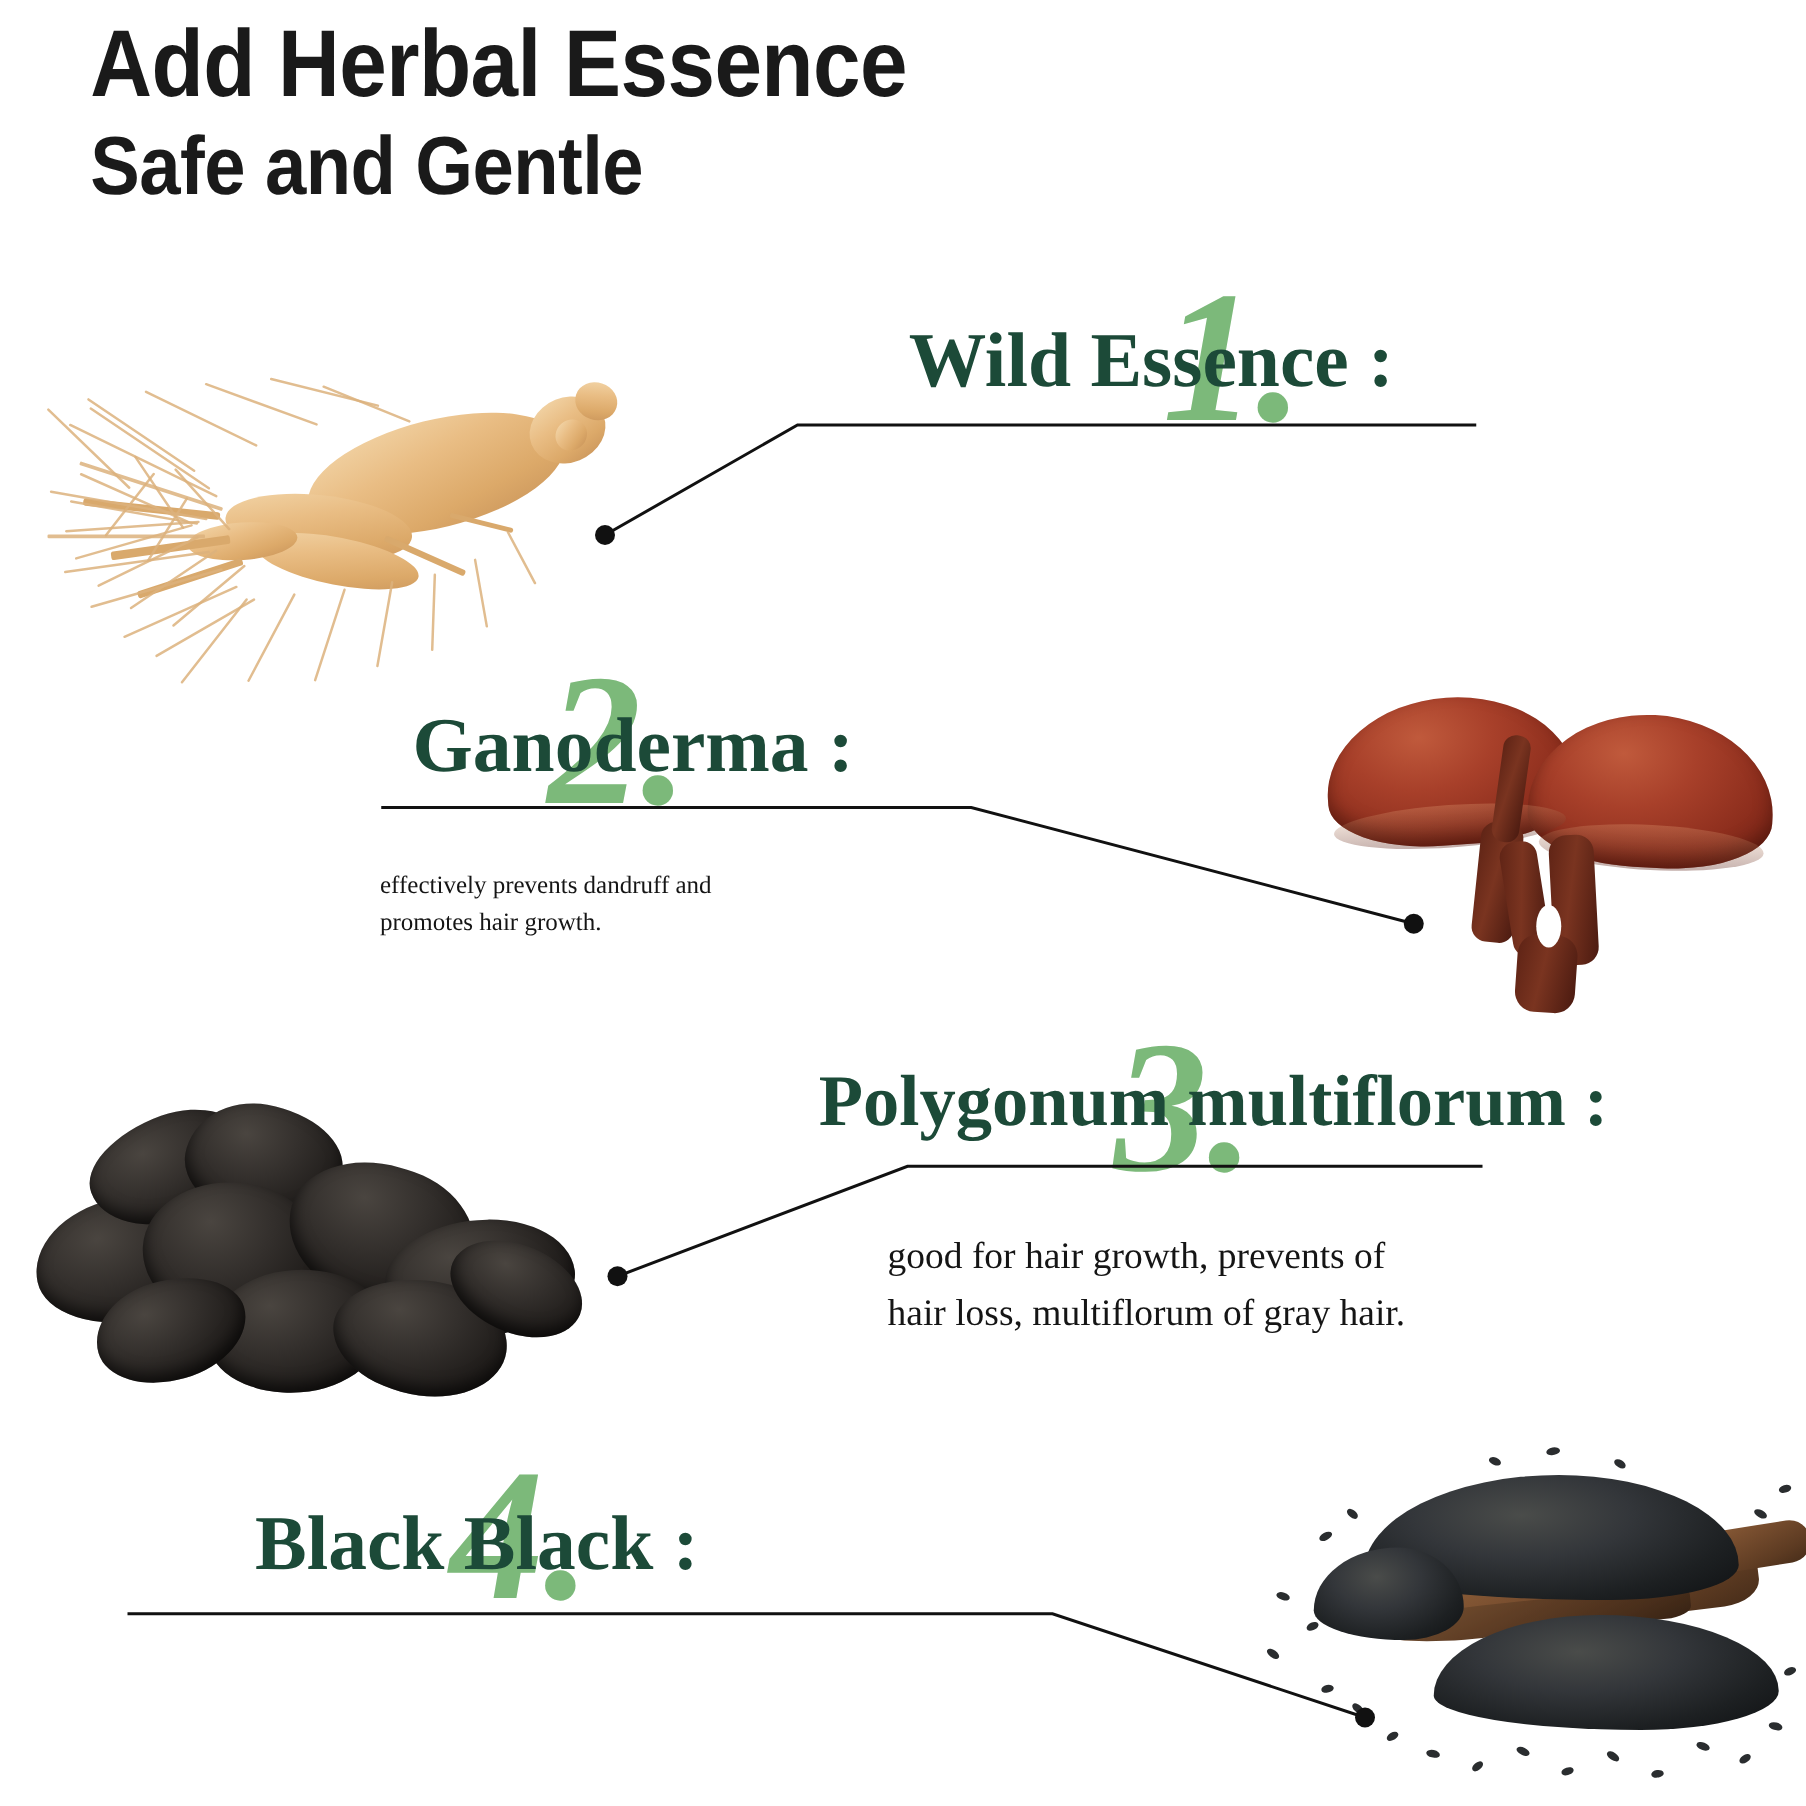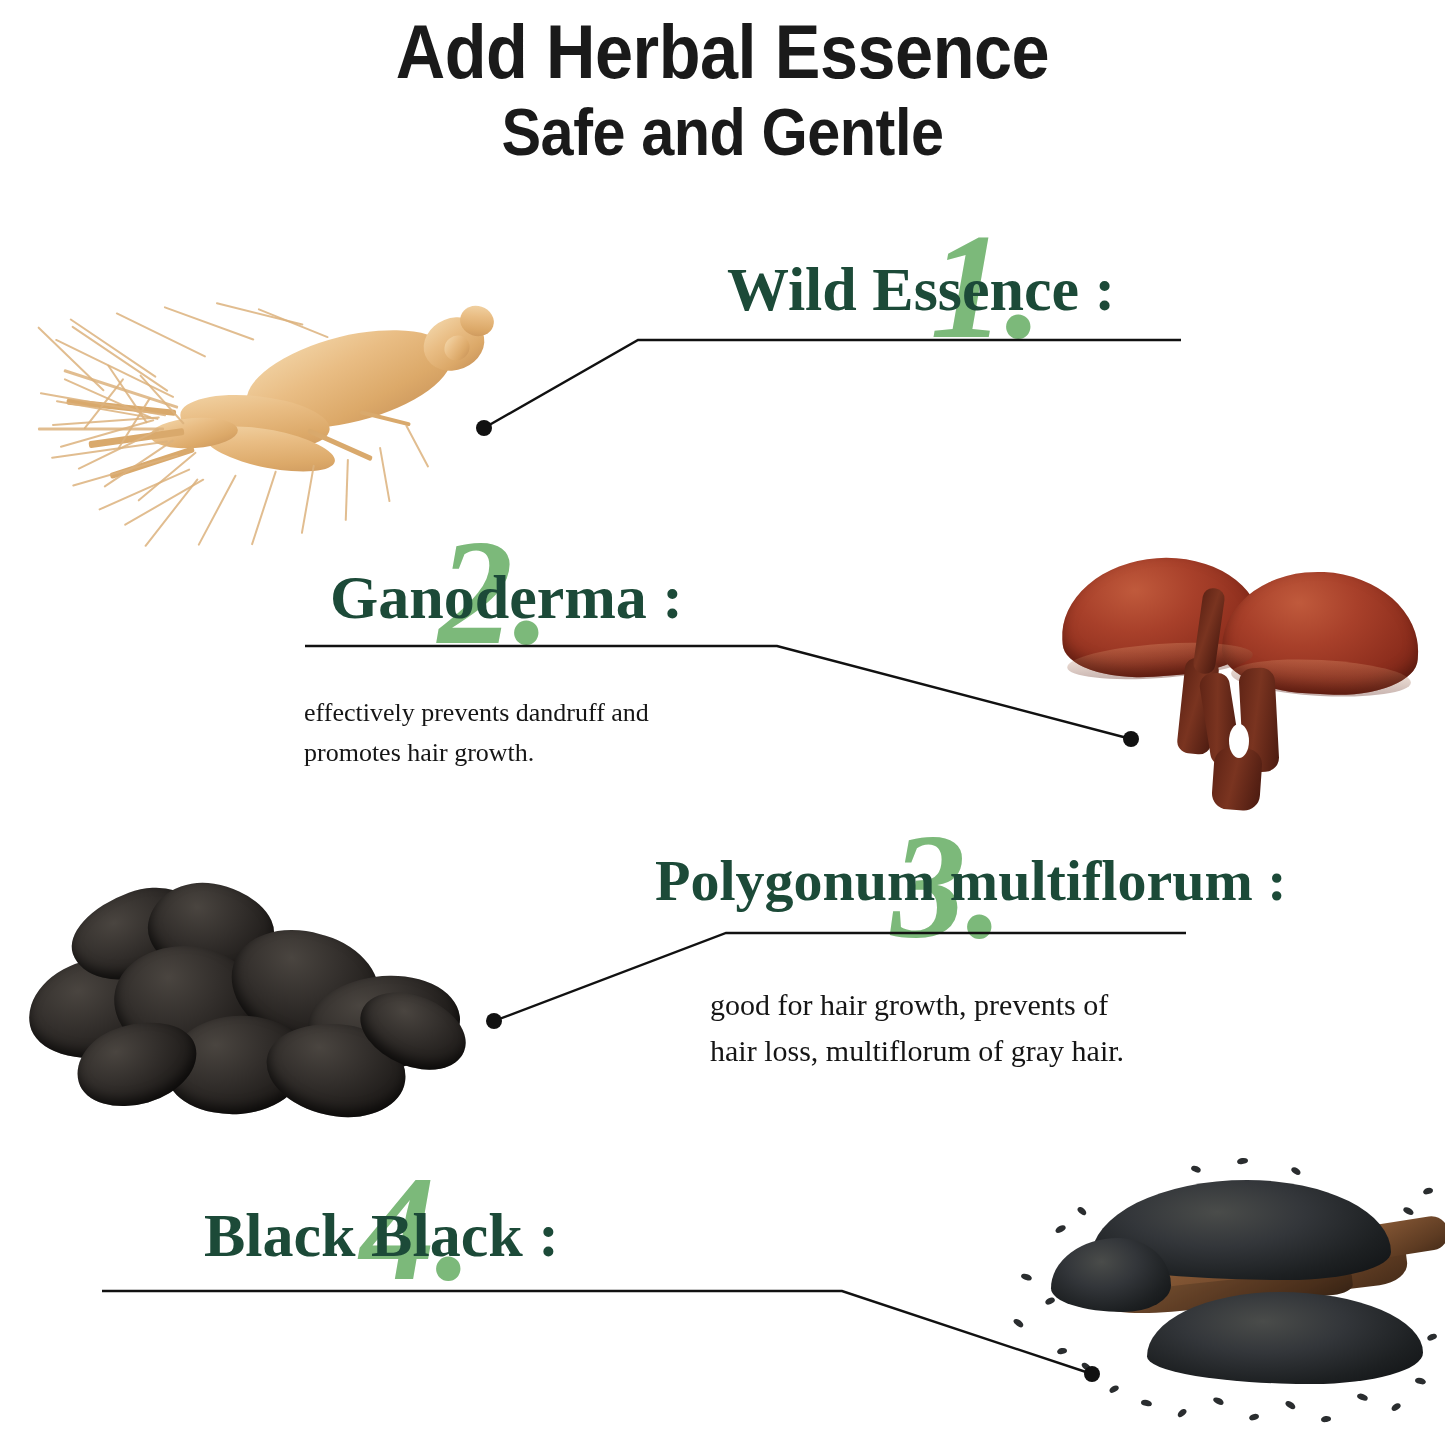--- a/index.html
+++ b/index.html
@@ -9,21 +9,20 @@
     position: relative;
     overflow: hidden;
     font-family: "Liberation Serif", serif;
     background: #ffffff;
   }
   .stage { position: absolute; inset: 0; }
 
   
   .title-block {
     position: absolute; left: 0; top: 14px; width: 1445px;
-    text-align: center;
   }
   .title-line1, .title-line2 {
     font-family: "Liberation Sans", sans-serif;
     font-weight: bold;
     color: #1a1a1a;
     letter-spacing: -0.5px;
     transform: scaleX(0.90);
     line-height: 1.0;
     white-space: nowrap;
   }
@@ -201,21 +200,21 @@
     <div class="gin-hair" style="left:76px; top:150px; width:64px; height:1.6px; transform:rotate(-52deg);"></div>
     <div class="gin-hair" style="left:110px; top:170px; width:60px; height:1.6px; transform:rotate(-58deg);"></div>
   </div>
 
   <div class="section" style="left:330px; top:566px;">
     <div class="heading-wrap">
       <div class="bignum" style="left:108px; top:-34px; font-size:150px;">2.</div>
       <div class="heading" style="font-size:62px;">Ganoderma :</div>
     </div>
   </div>
-  <div class="body-text" style="left:304px; top:693px; width:530px; font-size:26px;">
+  <div class="body-text" style="left:304px; top:693px; width:530px; font-size:20px;">
     <div>effectively prevents dandruff and</div>
     <div>promotes hair growth.</div>
   </div>
 
   <div class="art reishi">
     <div class="cap" style="left:6px; top:10px; width:200px; height:118px; transform:rotate(-4deg);"></div>
     <div class="cap" style="left:168px; top:24px; width:196px; height:122px; transform:rotate(3deg);"></div>
     <div class="cap-rim" style="left:12px; top:96px; width:186px; height:34px; transform:rotate(-4deg);"></div>
     <div class="cap-rim" style="left:176px; top:112px; width:180px; height:36px; transform:rotate(3deg);"></div>
     <div class="stem" style="left:126px; top:110px; width:34px; height:96px; border-radius:12px; transform:rotate(6deg);"></div>

